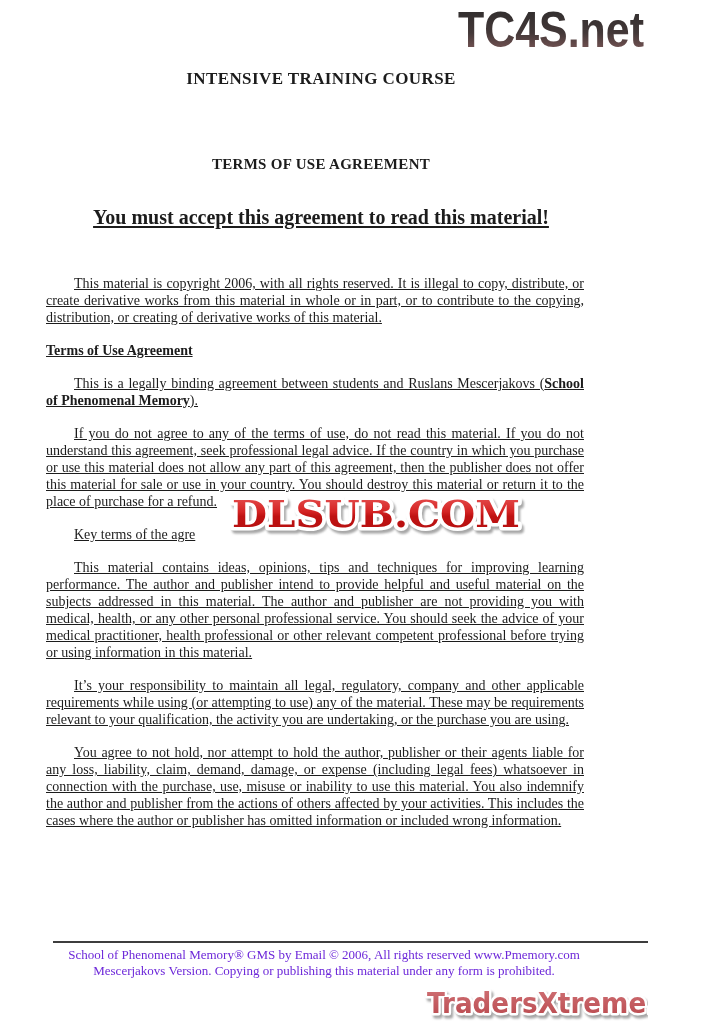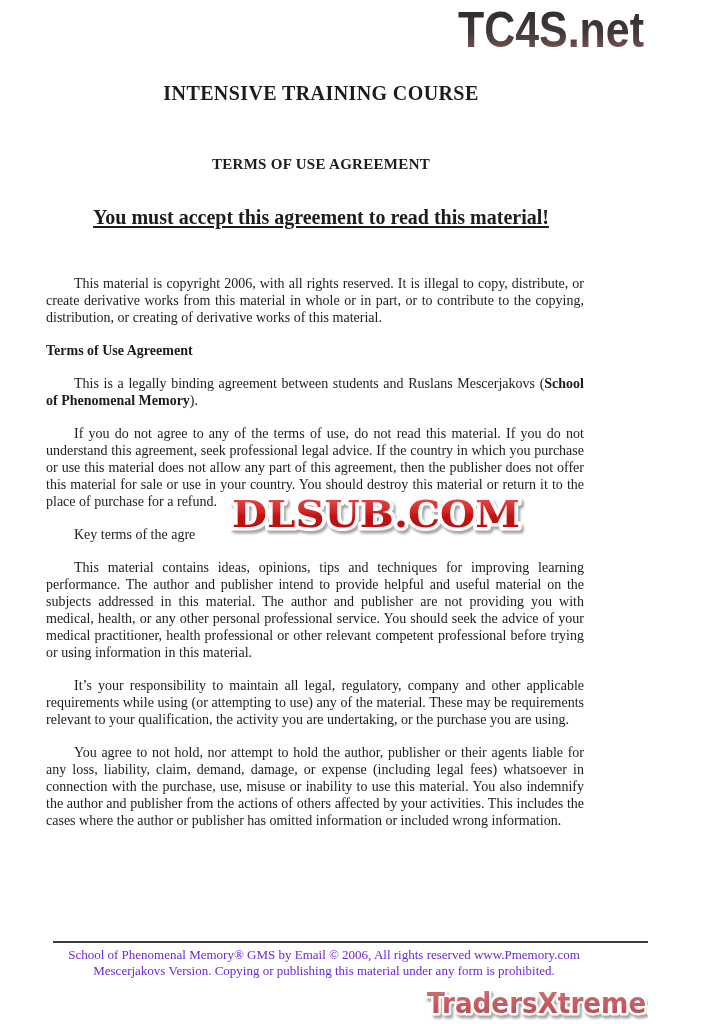--- a/index.html
+++ b/index.html
@@ -24,36 +24,36 @@
   }
 
   
   .heading {
     position: absolute;
     left: 46px;
     right: 52px;
     text-align: center;
     font-weight: bold;
   }
-  .course-title   { top: 82px;  font-size: 20px;   letter-spacing: 0.4px; }
+  .course-title   { top: 69px;  font-size: 17px;   letter-spacing: 0.4px; }
   .agreement-title{ top: 156px; font-size: 15px;   letter-spacing: 0.3px; }
   .accept-notice  { top: 206px; font-size: 20px; }
   .accept-notice span { text-decoration: underline; text-underline-offset: 2px; }
 
   
   .body-text {
     position: absolute;
     top: 275px;
     left: 46px;
     right: 52px;
     font-size: 14px;
     line-height: 17px;
     text-align: justify;
   }
-  .body-text p { margin: 16px 12px 0 0; text-indent: 28px; }
+  .body-text p { margin: 16px 12px 0 0; text-indent: 28px; text-decoration: underline; }
   .body-text p.first { margin-top: 0; }
   .body-text p.section-heading {
     font-weight: bold;
     text-indent: 0;
     text-align: left;
   }
 
   
   .footer-rule {
     position: absolute;

